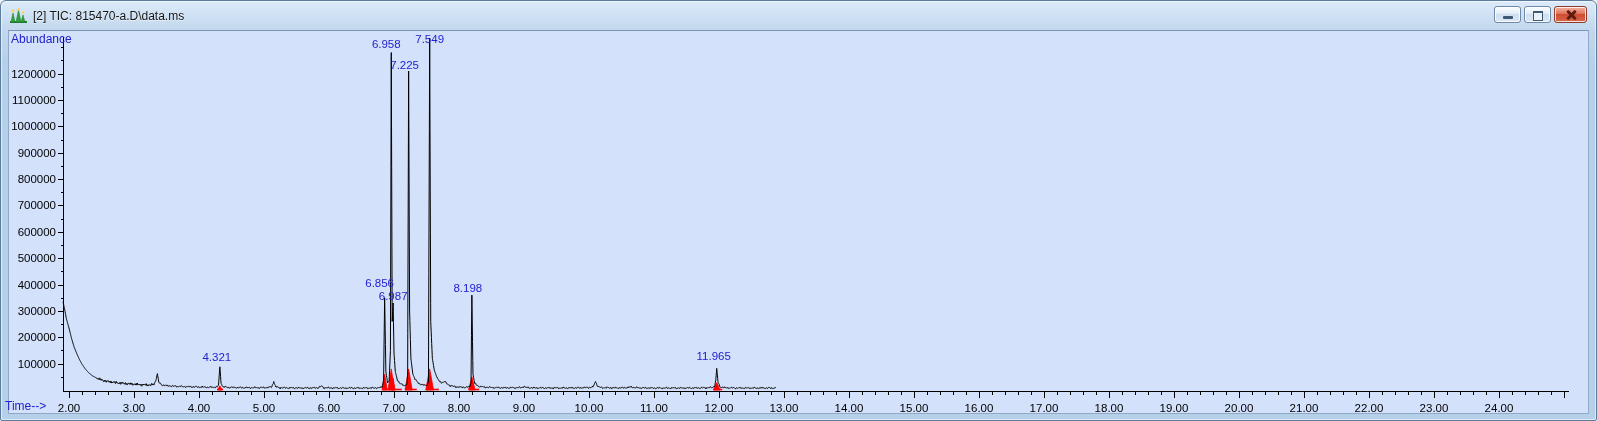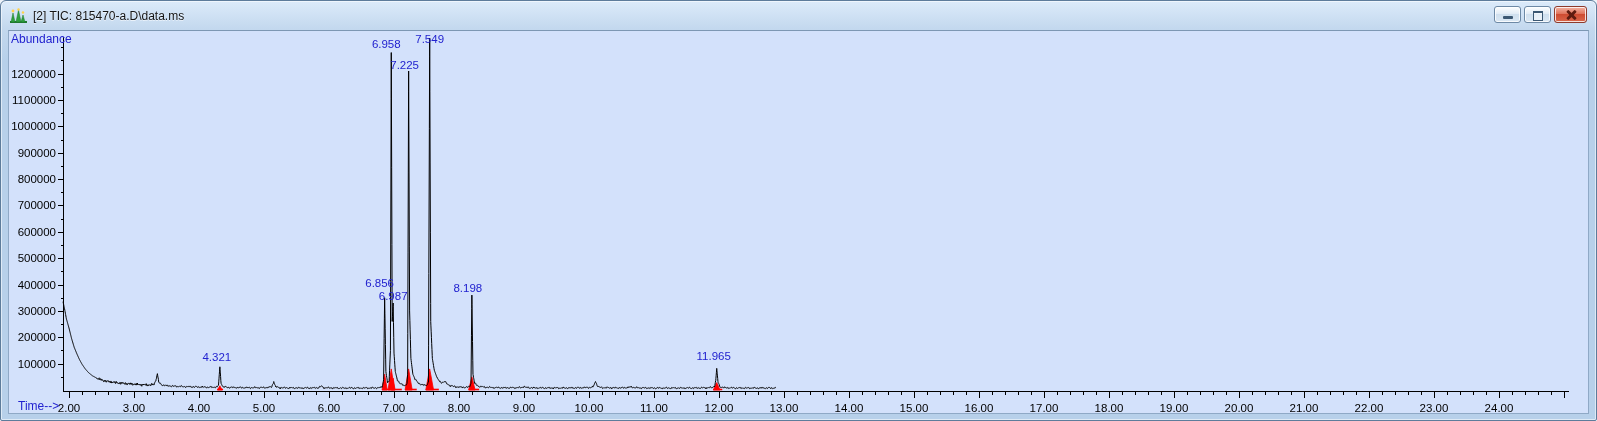--- a/index.html
+++ b/index.html
@@ -18,21 +18,21 @@
   .glyph-min{position:absolute;left:8px;top:9px;width:10px;height:3px;background:#3c5873;border-radius:1px;}
   .glyph-max{position:absolute;left:8px;top:4px;width:8px;height:7px;border:1px solid #3c5873;border-top-width:2px;background:rgba(255,255,255,.5);}
   .glyph-x{position:absolute;left:11px;top:3px;width:10px;height:10px;}
   .glyph-x::before,.glyph-x::after{content:"";position:absolute;left:4px;top:-1px;width:3px;height:12px;background:#5e1c10;border-radius:1px;}
   .glyph-x::before{transform:rotate(45deg);}
   .glyph-x::after{transform:rotate(-45deg);}
   .client{position:absolute;left:7px;top:29px;right:7px;bottom:6px;background:#d3e1fb;
           border:1px solid #8fa9c6;border-top-color:#7d97b3;box-sizing:border-box;}
   .axis-title{position:absolute;font-size:12px;color:#2222cf;z-index:3;white-space:nowrap;}
   #ylabel{left:10px;top:31px;}
-  #xlabel{left:17px;top:398px;}
+  #xlabel{left:4px;top:398px;}
   #chart{position:absolute;left:0;top:0;z-index:2;}
 </style>
 </head>
 <body>
 
 <div class="stage">
   <div class="window">
 
     <div class="titlebar">
       <span class="app-icon">

